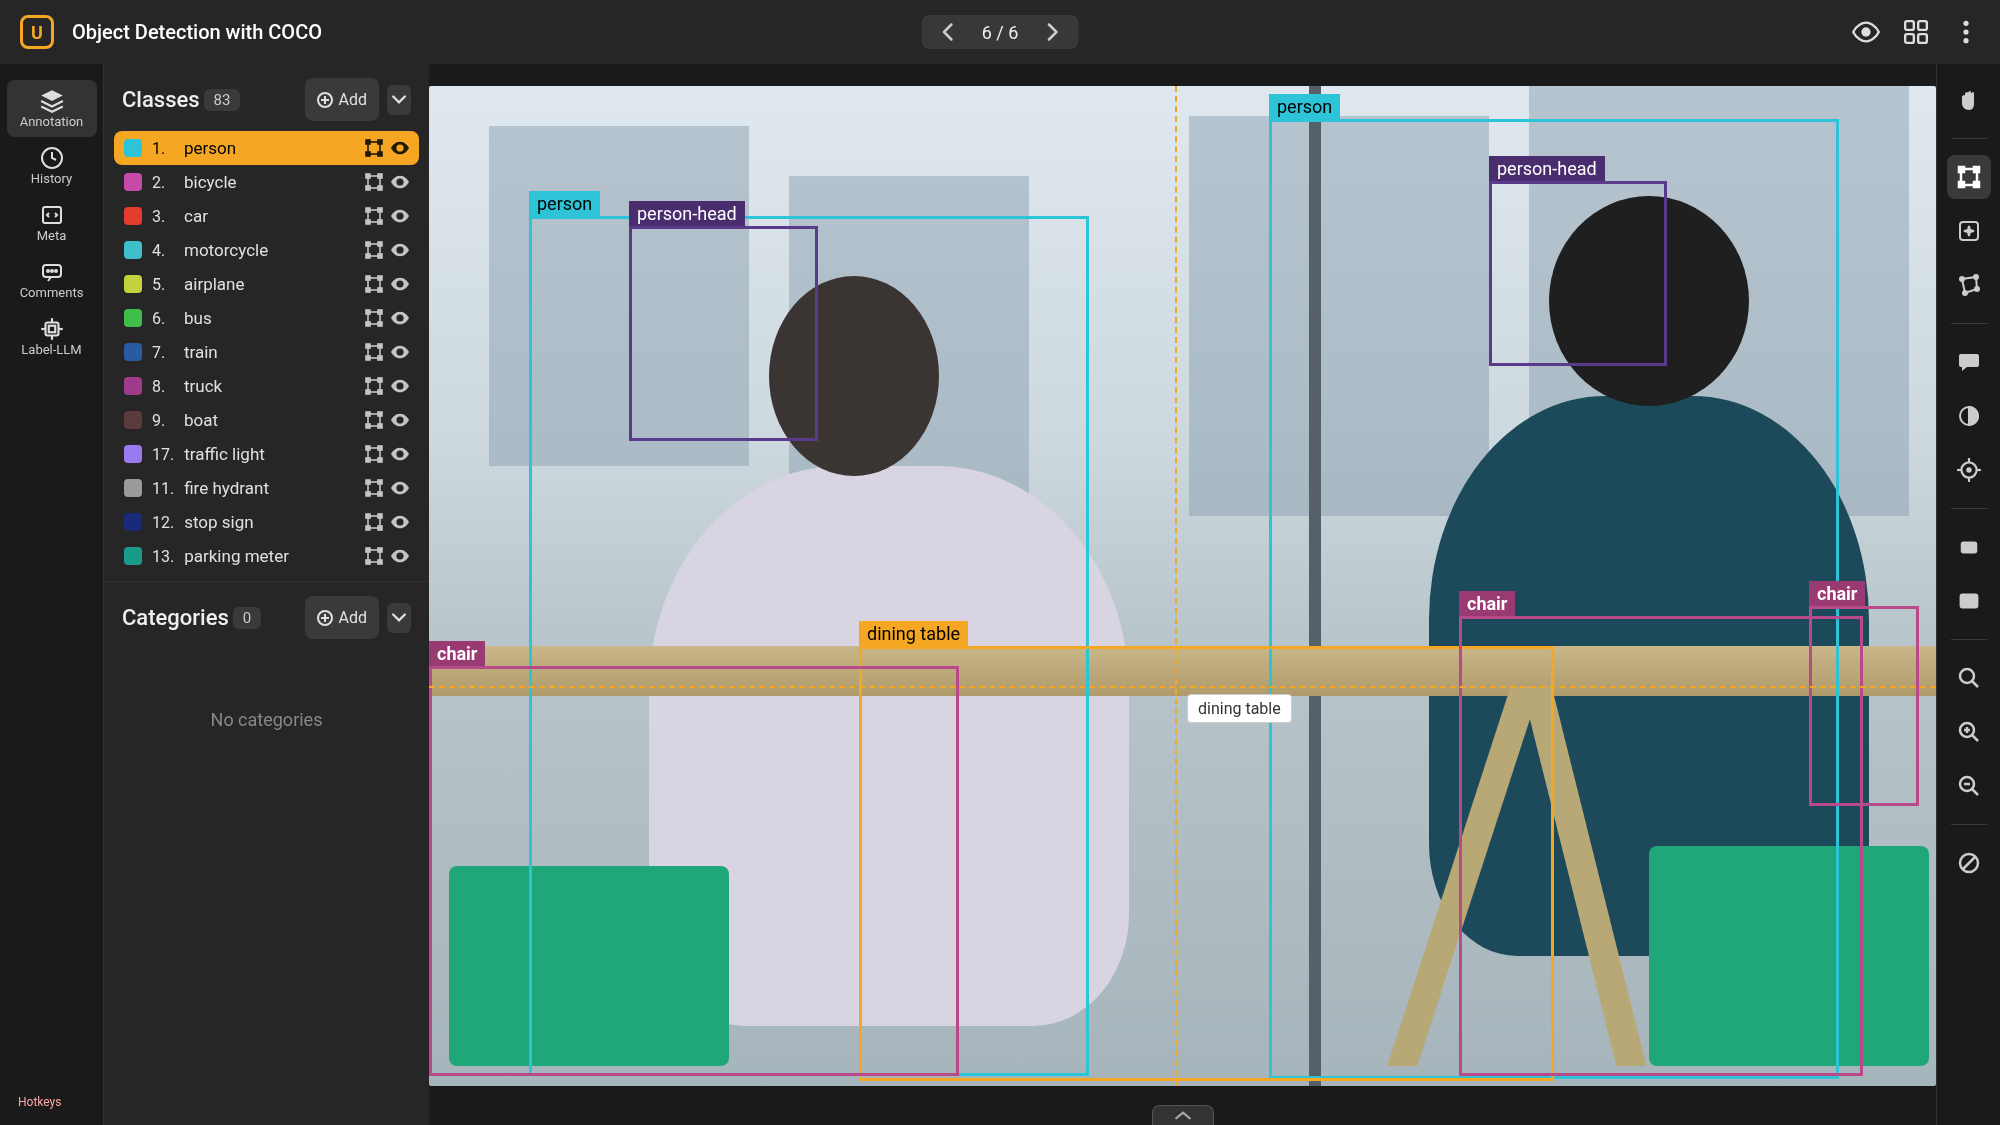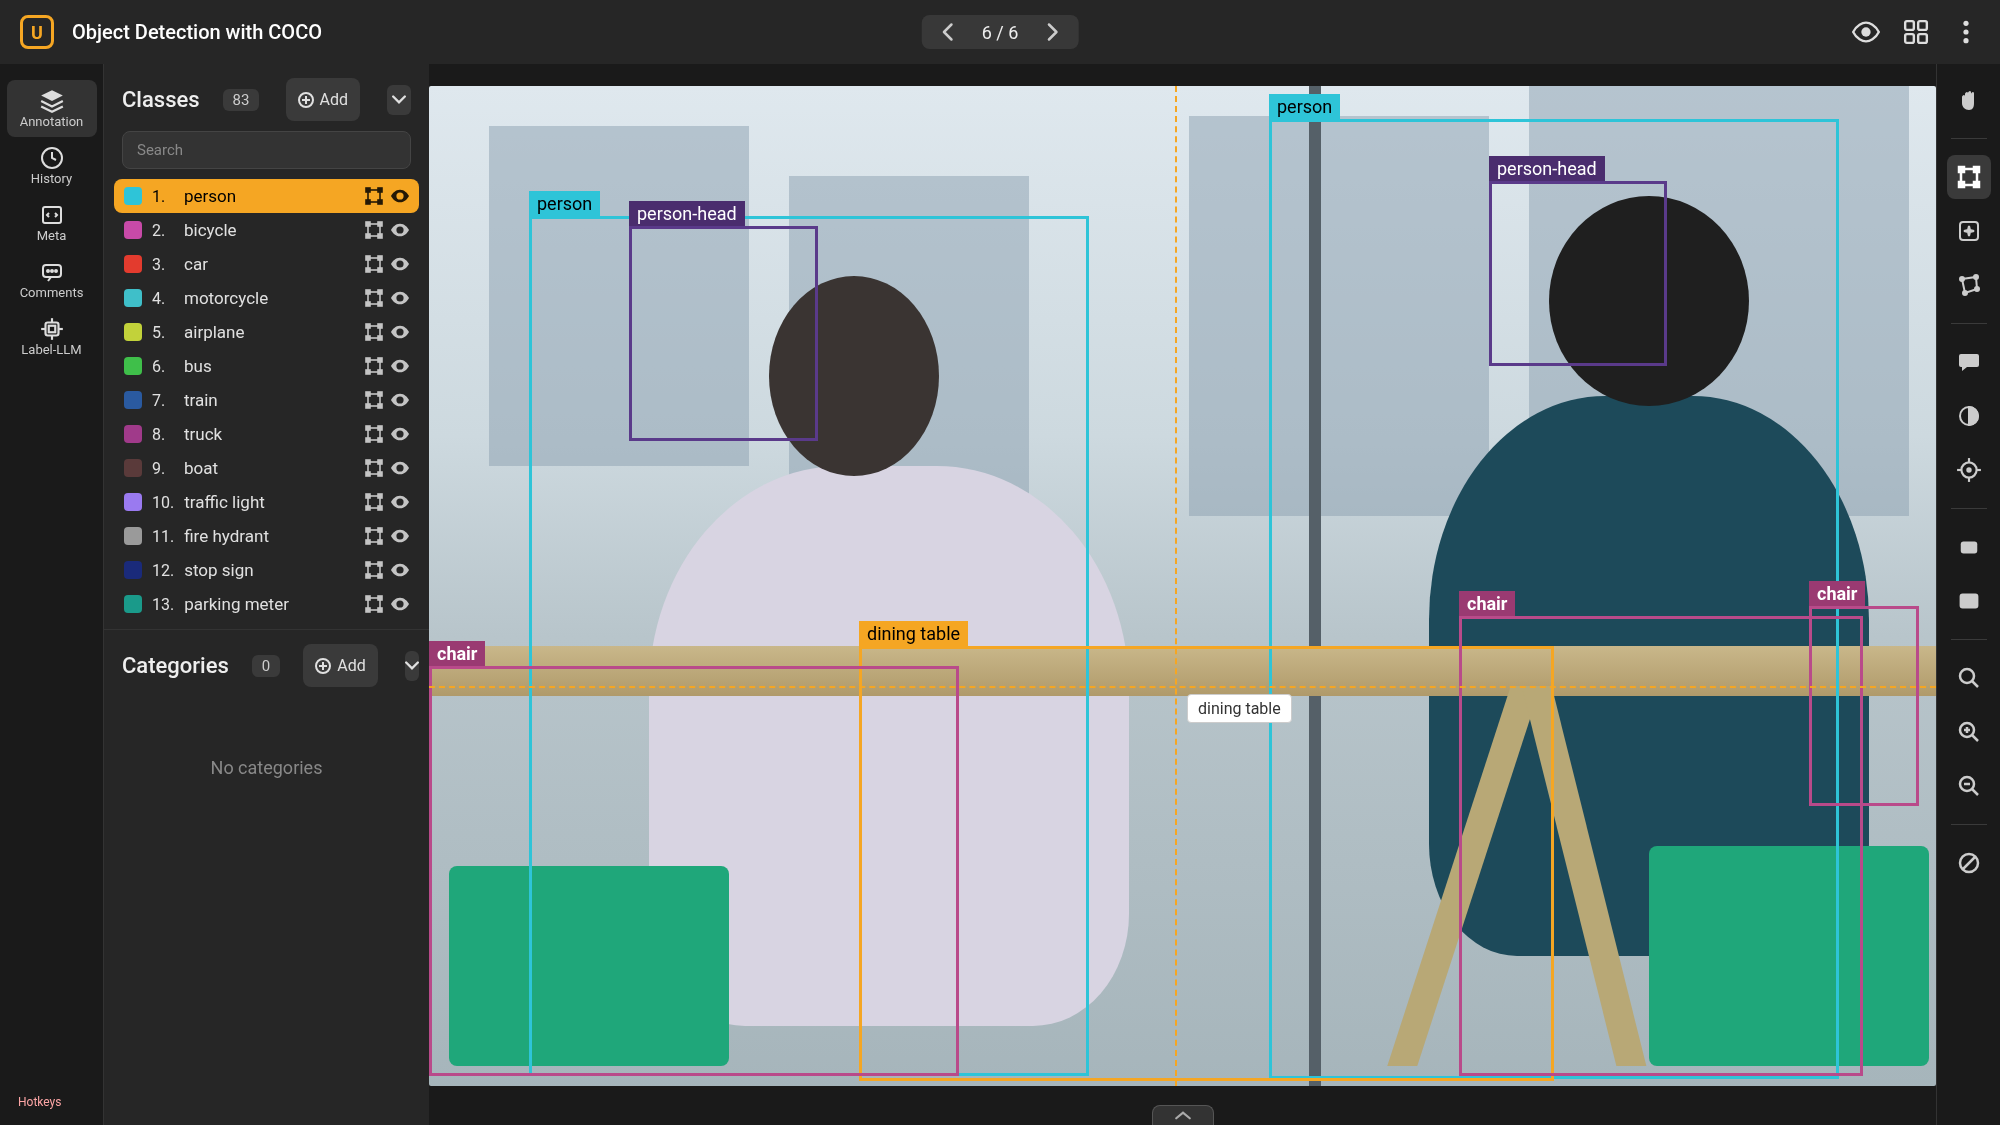--- a/index.html
+++ b/index.html
@@ -18,21 +18,21 @@
 
 .left-rail { position: absolute; left: 0; top: 64px; width: 104px; bottom: 0; background: #1a1a1a; border-right: 1px solid #333; display: flex; flex-direction: column; align-items: center; padding-top: 16px; gap: 18px; }
 .rail-item { display: flex; flex-direction: column; align-items: center; cursor: pointer; padding: 8px 4px; width: 90px; border-radius: 8px; }
 .rail-item.active { background: #333; }
 .rail-icon { width: 26px; height: 26px; display: flex; align-items: center; justify-content: center; color: #ddd; }
 .rail-label { font-size: 13px; color: #ccc; }
 .hotkeys { position: absolute; bottom: 16px; left: 18px; font-size: 12px; color: #fca5a5; cursor: pointer; }
 
 
 .sidebar { position: absolute; left: 104px; top: 64px; width: 325px; bottom: 0; background: #262626; display: flex; flex-direction: column; }
-.panel-header { display: flex; align-items: center; padding: 14px 18px 10px; gap: 23px; }
+.panel-header { display: flex; align-items: center; padding: 14px 18px 10px; gap: 4px; }
 .panel-title { font-size: 22px; font-weight: 500; color: #eee; }
 .badge { background: #3a3a3a; color: #ccc; border-radius: 6px; padding: 2px 10px; font-size: 15px; }
 .add-btn { margin-left: auto; display: flex; align-items: center; gap: 6px; background: #3a3a3a; border-radius: 8px; padding: 12px 12px; cursor: pointer; font-size: 16px; }
 .add-caret { width: 24px; height: 30px; display: flex; align-items: center; justify-content: center; background: #3a3a3a; border-radius: 6px; margin-left: 4px; cursor: pointer; }
 .search-wrap { padding: 0 18px 10px; }
 .search-input { width: 100%; background: #333; border: 1px solid #444; border-radius: 8px; padding: 9px 14px; color: #ddd; font-size: 15px; outline: none; }
 .search-input::placeholder { color: #888; }
 .class-list { flex: 0 0 auto; overflow-y: auto; padding: 0 10px; max-height: 480px; }
 .class-row { display: flex; align-items: center; padding: 7px 10px; border-radius: 8px; cursor: pointer; gap: 10px; }
 .class-row.selected { background: #f5a623; color: #000; }
@@ -215,23 +215,20 @@
           <line x1="4" y1="8" x2="12" y2="8"></line>
         </svg>
       <span>Add</span>
     </div>
     <div class="add-caret">
       <svg width="14" height="10" viewBox="0 0 12 8" fill="none">
           <path d="M1 1 L6 6 L11 1" stroke="currentColor" stroke-width="2" stroke-linecap="round"></path>
         </svg>
     </div>
   </div>
-  <div class="search-wrap">
-    <input class="search-input" placeholder="Search" style="">
-  </div>
   <div class="class-list" id="class-list">
       <div class="class-row selected">
         <div class="swatch" style="background:#2ec4d8"></div>
         <span class="class-num">1.</span>
         <span class="class-name">person</span>
         <div class="row-icons">
           <div class="row-icon">
             <svg viewBox="0 0 18 18" fill="none" stroke="currentColor" stroke-width="1.6">
               <rect x="3" y="3" width="12" height="12"></rect>
               <rect x="1" y="1" width="4" height="4" fill="currentColor"></rect>
@@ -410,21 +407,21 @@
           </div>
           <div class="row-icon">
             <svg viewBox="0 0 20 14" fill="currentColor">
               <path d="M10 0 C5 0 1.5 4 0 7 C1.5 10 5 14 10 14 C15 14 18.5 10 20 7 C18.5 4 15 0 10 0 Z M10 11 A4 4 0 1 1 10 3 A4 4 0 0 1 10 11 Z"></path>
             </svg>
           </div>
         </div>
       </div>
       <div class="class-row">
         <div class="swatch" style="background:#9a7af0"></div>
-        <span class="class-num">10.</span>
+        <span class="class-num">17.</span>
         <span class="class-name">traffic light</span>
         <div class="row-icons">
           <div class="row-icon">
             <svg viewBox="0 0 18 18" fill="none" stroke="currentColor" stroke-width="1.6">
               <rect x="3" y="3" width="12" height="12"></rect>
               <rect x="1" y="1" width="4" height="4" fill="currentColor"></rect>
               <rect x="13" y="1" width="4" height="4" fill="currentColor"></rect>
               <rect x="1" y="13" width="4" height="4" fill="currentColor"></rect>
               <rect x="13" y="13" width="4" height="4" fill="currentColor"></rect>
             </svg>

